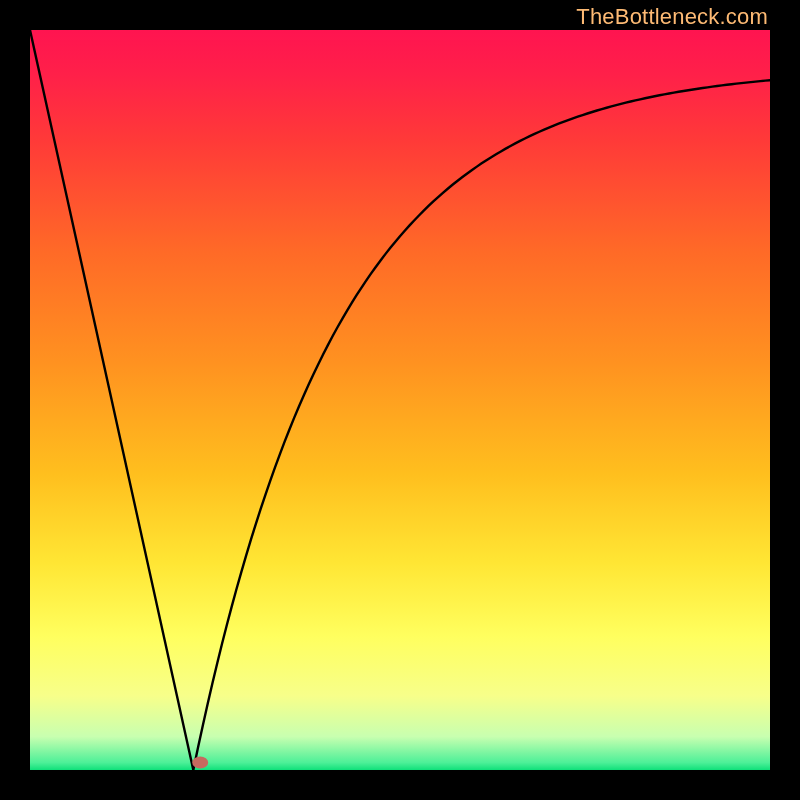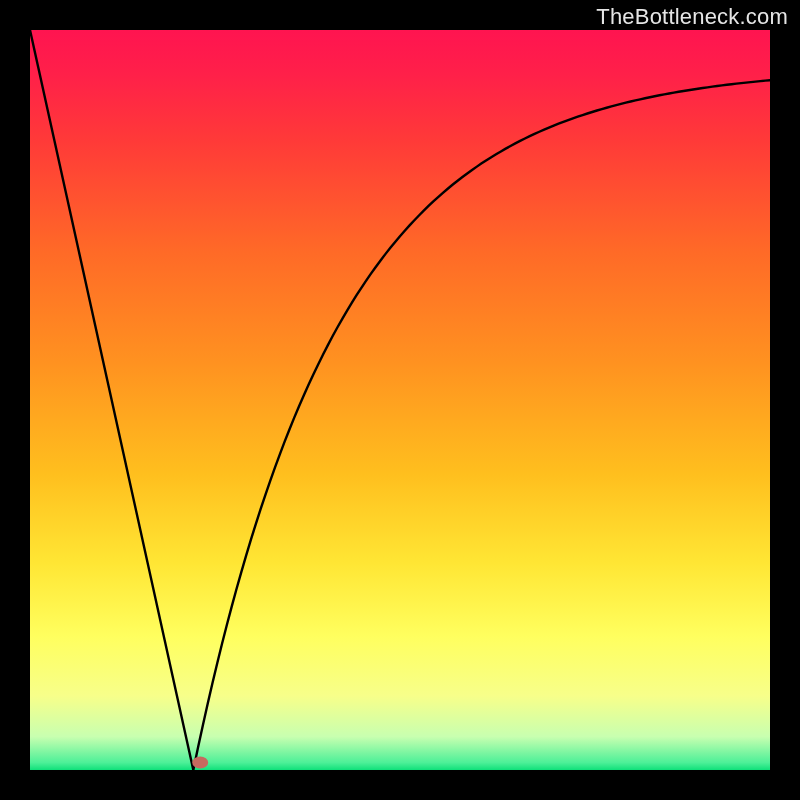--- a/index.html
+++ b/index.html
@@ -23,22 +23,22 @@
     position: absolute;
     top: 30px;
     left: 30px;
     width: 740px;
     height: 740px;
     overflow: hidden;
   }
   .watermark {
     position: absolute;
     top: 4px;
-    right: 12px;
-    color: #e5e5e5;
+    right: 32px;
+    color: #fdba74;
     font-size: 22px;
     font-weight: 500;
     letter-spacing: 0.2px;
     user-select: none;
   }
   svg {
     display: block;
   }
 </style>
 </head>

